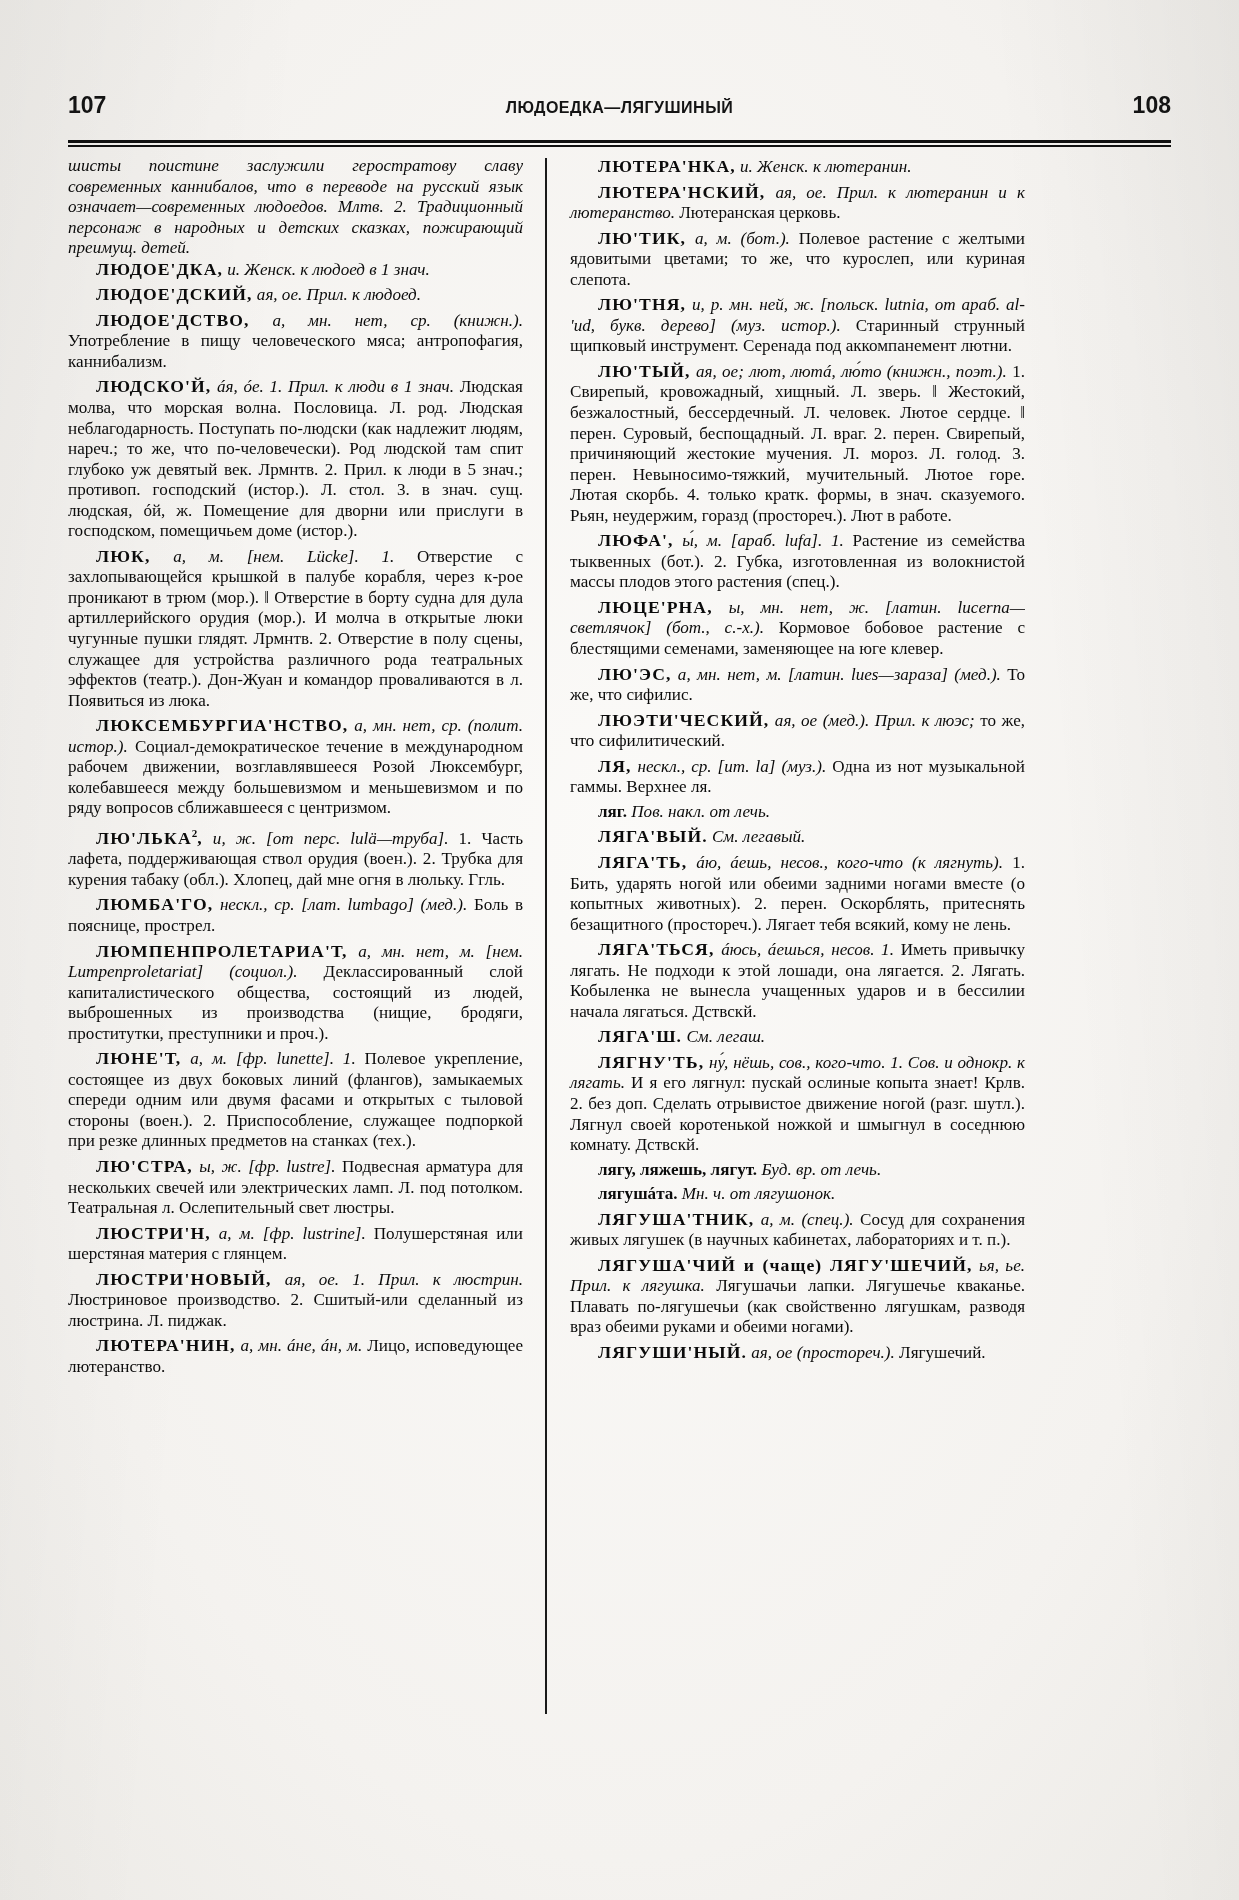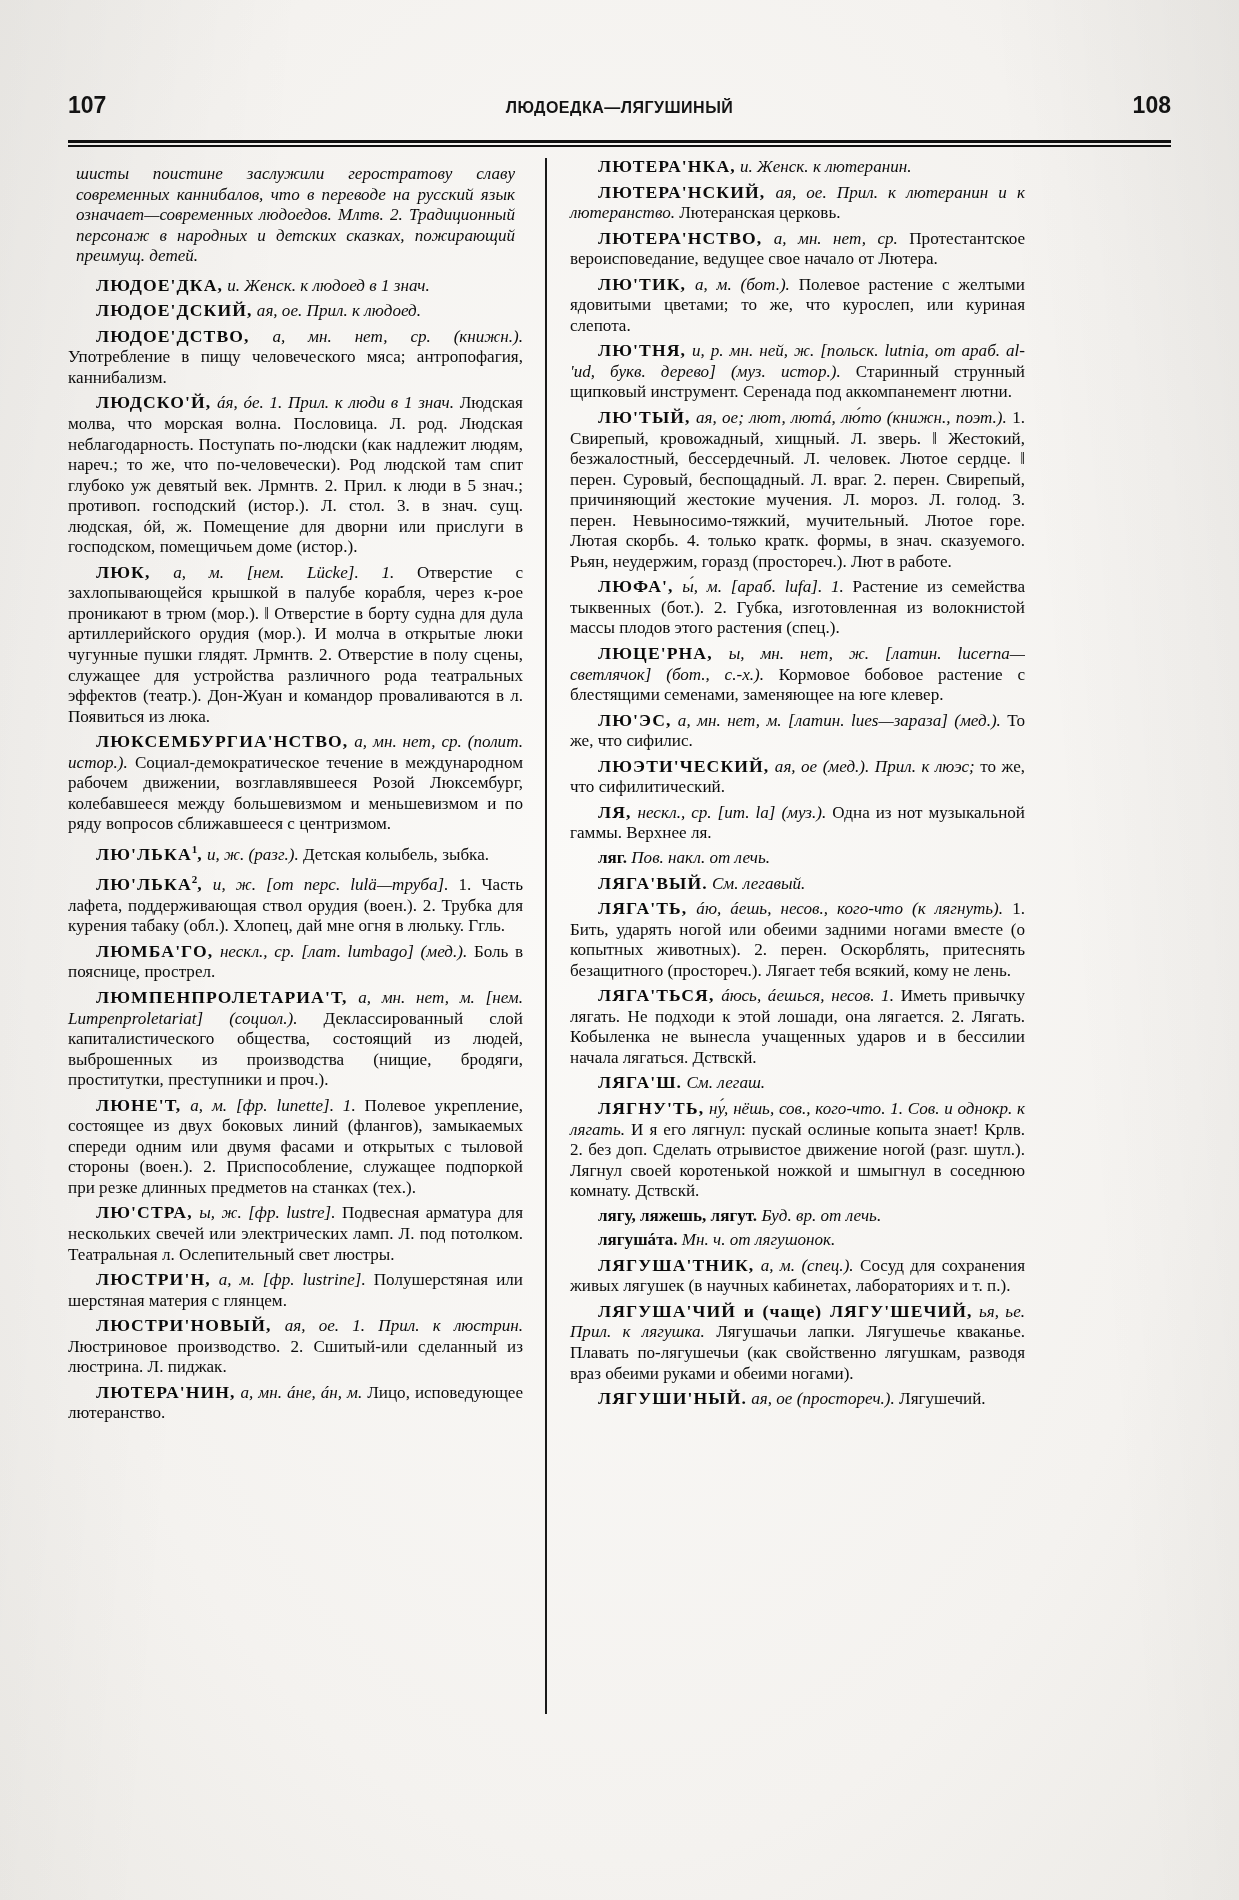--- a/index.html
+++ b/index.html
@@ -105,21 +105,21 @@
     background: #1a1a1a;
   }
   .col-right { padding-left: 17px; }
 
   
   p.entry {
     margin: 0;
     text-indent: 28px;
   }
   p.cont {
-    margin: 8px;
+    margin: 0;
     text-indent: 0;
   }
   .hw {
     font-family: "Liberation Serif", "DejaVu Serif", serif;
     font-weight: bold;
     letter-spacing: 1.1px;
     font-size: 17.6px;
   }
   .hw-sup {
     font-size: 11px;
@@ -153,41 +153,39 @@
 
     <div class="col col-left">
       <p class="cont it">шисты поистине заслужили геростратову славу современных каннибалов, что в переводе на русский язык означает—современных людоедов. Млтв. 2. Традиционный персонаж в народных и детских сказках, пожирающий преимущ. детей.</p>
       <div>
           <p class="entry"><span class="hw">ЛЮДОЕ'ДКА,</span> <span class="it">и. Женск. к людоед в 1 знач.</span></p>
           <p class="entry"><span class="hw">ЛЮДОЕ'ДСКИЙ,</span> <span class="it">ая, ое. Прил. к людоед.</span></p>
           <p class="entry"><span class="hw">ЛЮДОЕ'ДСТВО,</span> <span class="it">а, мн. нет, ср. (книжн.).</span> <span>Употребление в пищу человеческого мяса; антропофагия, каннибализм.</span></p>
           <p class="entry"><span class="hw">ЛЮДСКО'Й,</span> <span class="it">áя, óе. 1. Прил. к люди в 1 знач.</span> <span>Людская молва, что морская волна. Пословица. Л. род. Людская неблагодарность. Поступать по-людски (как надлежит людям, нареч.; то же, что по-человечески). Род людской там спит глубоко уж девятый век. Лрмнтв. 2. Прил. к люди в 5 знач.; противоп. господский (истор.). Л. стол. 3. в знач. сущ. людская, óй, ж. Помещение для дворни или прислуги в господском, помещичьем доме (истор.).</span></p>
           <p class="entry"><span class="hw">ЛЮК,</span> <span class="it">а, м. [нем. Lücke]. 1.</span> <span>Отверстие с захлопывающейся крышкой в палубе корабля, через к-рое проникают в трюм (мор.). ‖ Отверстие в борту судна для дула артиллерийского орудия (мор.). И молча в открытые люки чугунные пушки глядят. Лрмнтв. 2. Отверстие в полу сцены, служащее для устройства различного рода театральных эффектов (театр.). Дон-Жуан и командор проваливаются в л. Появиться из люка.</span></p>
           <p class="entry"><span class="hw">ЛЮКСЕМБУРГИА'НСТВО,</span> <span class="it">а, мн. нет, ср. (полит. истор.).</span> <span>Социал-демократическое течение в международном рабочем движении, возглавлявшееся Розой Люксембург, колебавшееся между большевизмом и меньшевизмом и по ряду вопросов сближавшееся с центризмом.</span></p>
-          <p class="entry"><span class="hw">ЛЮ'ЛЬКА<span class="hw-sup">1</span>,</span> <span class="it">и, ж. (разг.).</span> <span>Детская колыбель, зыбка.</span></p>
           <p class="entry"><span class="hw">ЛЮ'ЛЬКА<span class="hw-sup">2</span>,</span> <span class="it">и, ж. [от перс. lulä—труба].</span> <span>1. Часть лафета, поддерживающая ствол орудия (воен.). 2. Трубка для курения табаку (обл.). Хлопец, дай мне огня в люльку. Ггль.</span></p>
           <p class="entry"><span class="hw">ЛЮМБА'ГО,</span> <span class="it">нескл., ср. [лат. lumbago] (мед.).</span> <span>Боль в пояснице, прострел.</span></p>
           <p class="entry"><span class="hw">ЛЮМПЕНПРОЛЕТАРИА'Т,</span> <span class="it">а, мн. нет, м. [нем. Lumpenproletariat] (социол.).</span> <span>Деклассированный слой капиталистического общества, состоящий из людей, выброшенных из производства (нищие, бродяги, проститутки, преступники и проч.).</span></p>
           <p class="entry"><span class="hw">ЛЮНЕ'Т,</span> <span class="it">а, м. [фр. lunette]. 1.</span> <span>Полевое укрепление, состоящее из двух боковых линий (флангов), замыкаемых спереди одним или двумя фасами и открытых с тыловой стороны (воен.). 2. Приспособление, служащее подпоркой при резке длинных предметов на станках (тех.).</span></p>
           <p class="entry"><span class="hw">ЛЮ'СТРА,</span> <span class="it">ы, ж. [фр. lustre].</span> <span>Подвесная арматура для нескольких свечей или электрических ламп. Л. под потолком. Театральная л. Ослепительный свет люстры.</span></p>
           <p class="entry"><span class="hw">ЛЮСТРИ'Н,</span> <span class="it">а, м. [фр. lustrine].</span> <span>Полушерстяная или шерстяная материя с глянцем.</span></p>
           <p class="entry"><span class="hw">ЛЮСТРИ'НОВЫЙ,</span> <span class="it">ая, ое. 1. Прил. к люстрин.</span> <span>Люстриновое производство. 2. Сшитый-или сделанный из люстрина. Л. пиджак.</span></p>
           <p class="entry"><span class="hw">ЛЮТЕРА'НИН,</span> <span class="it">а, мн. áне, áн, м.</span> <span>Лицо, исповедующее лютеранство.</span></p>
         </div>
     </div>
 
     <div class="col-gutter">
       <div class="divider"></div>
     </div>
 
     <div class="col col-right">
       <div>
           <p class="entry"><span class="hw">ЛЮТЕРА'НКА,</span> <span class="it">и. Женск. к лютеранин.</span></p>
           <p class="entry"><span class="hw">ЛЮТЕРА'НСКИЙ,</span> <span class="it">ая, ое. Прил. к лютеранин и к лютеранство.</span> <span>Лютеранская церковь.</span></p>
-          <p class="entry"><span class="hw">ЛЮТЕРА'НСТВО,</span> <span class="it">а, мн. нет, ср.</span> <span>Протестантское вероисповедание, ведущее свое начало от Лютера.</span></p>
           <p class="entry"><span class="hw">ЛЮ'ТИК,</span> <span class="it">а, м. (бот.).</span> <span>Полевое растение с желтыми ядовитыми цветами; то же, что курослеп, или куриная слепота.</span></p>
           <p class="entry"><span class="hw">ЛЮ'ТНЯ,</span> <span class="it">и, р. мн. ней, ж. [польск. lutnia, от араб. al-'ud, букв. дерево] (муз. истор.).</span> <span>Старинный струнный щипковый инструмент. Серенада под аккомпанемент лютни.</span></p>
           <p class="entry"><span class="hw">ЛЮ'ТЫЙ,</span> <span class="it">ая, ое; лют, лютá, лю́то (книжн., поэт.).</span> <span>1. Свирепый, кровожадный, хищный. Л. зверь. ‖ Жестокий, безжалостный, бессердечный. Л. человек. Лютое сердце. ‖ перен. Суровый, беспощадный. Л. враг. 2. перен. Свирепый, причиняющий жестокие мучения. Л. мороз. Л. голод. 3. перен. Невыносимо-тяжкий, мучительный. Лютое горе. Лютая скорбь. 4. только кратк. формы, в знач. сказуемого. Рьян, неудержим, горазд (простореч.). Лют в работе.</span></p>
           <p class="entry"><span class="hw">ЛЮФА',</span> <span class="it">ы́, м. [араб. lufa]. 1.</span> <span>Растение из семейства тыквенных (бот.). 2. Губка, изготовленная из волокнистой массы плодов этого растения (спец.).</span></p>
           <p class="entry"><span class="hw">ЛЮЦЕ'РНА,</span> <span class="it">ы, мн. нет, ж. [латин. lucerna—светлячок] (бот., с.-х.).</span> <span>Кормовое бобовое растение с блестящими семенами, заменяющее на юге клевер.</span></p>
           <p class="entry"><span class="hw">ЛЮ'ЭС,</span> <span class="it">а, мн. нет, м. [латин. lues—зараза] (мед.).</span> <span>То же, что сифилис.</span></p>
           <p class="entry"><span class="hw">ЛЮЭТИ'ЧЕСКИЙ,</span> <span class="it">ая, ое (мед.). Прил. к люэс;</span> <span>то же, что сифилитический.</span></p>
           <p class="entry"><span class="hw">ЛЯ,</span> <span class="it">нескл., ср. [ит. la] (муз.).</span> <span>Одна из нот музыкальной гаммы. Верхнее ля.</span></p>
           <p class="entry"><span class="dia">ляг.</span> <span class="it">Пов. накл. от лечь.</span></p>
           <p class="entry"><span class="hw">ЛЯГА'ВЫЙ.</span> <span class="it">См. легавый.</span></p>

